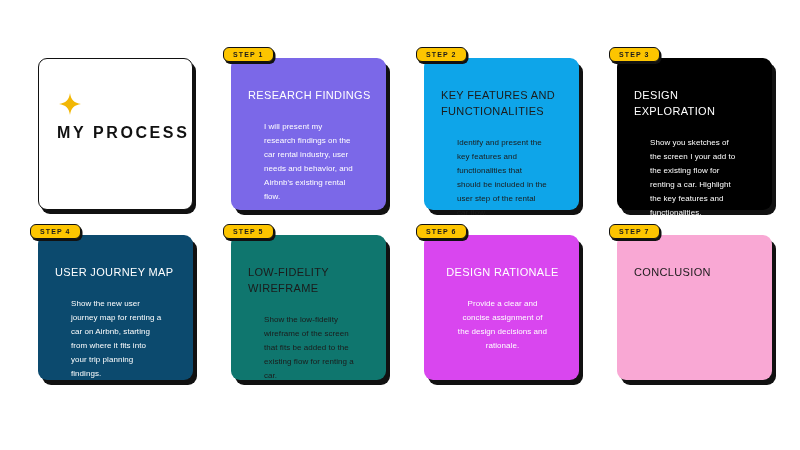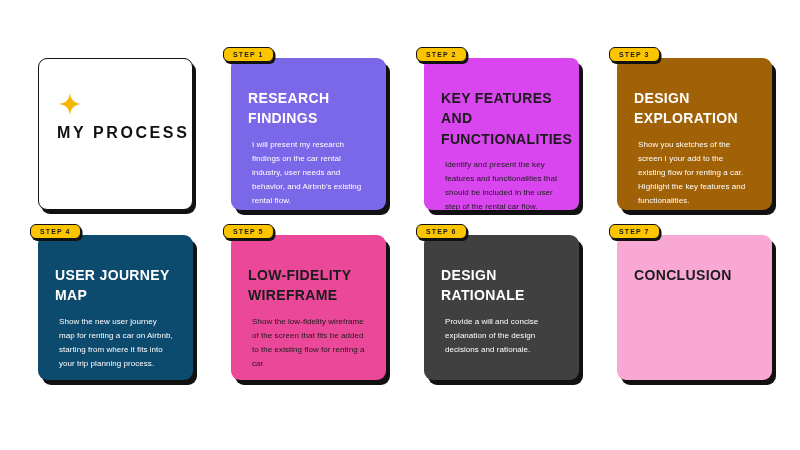--- a/index.html
+++ b/index.html
@@ -68,29 +68,29 @@
     font-weight: bold;
     letter-spacing: 1.1px;
     color: #1b1b1b;
     line-height: 1;
     white-space: nowrap;
     box-shadow: 1.5px 2px 0 0 #111111;
   }
 
   .heading {
     margin: 0 0 9px 0;
-    font-size: 14px;
-    font-weight: bold;
+    font-size: 11px;
+    font-weight: normal;
     letter-spacing: 0.35px;
     line-height: 1.45;
     text-transform: uppercase;
   }
 
   .bodytext {
-    margin: 4px;
+    margin: 16px;
     font-size: 8px;
     line-height: 1.75;
     letter-spacing: 0.05px;
   }
 
   
   .star-icon {
     display: block;
     width: 22px;
     height: 22px;
@@ -118,48 +118,48 @@
       </svg>
       <div class="process-title">MY PROCESS</div>
     </div>
 
     <div class="card dark" style="background:#7b68e8;">
       <div class="badge">STEP 1</div>
       <div class="heading">RESEARCH FINDINGS</div>
       <div class="bodytext">I will present my research findings on the car rental industry, user needs and behavior, and Airbnb's existing rental flow.</div>
     </div>
 
-    <div class="card light" style="background:#d946ef;border-radius:8px;">
+    <div class="card light" style="background:#0ea5e9;">
       <div class="badge">STEP 2</div>
       <div class="heading">KEY FEATURES AND FUNCTIONALITIES</div>
       <div class="bodytext">Identify and present the key features and functionalities that should be included in the user step of the rental car flow.</div>
     </div>
 
-    <div class="card dark" style="background:#a16207;">
+    <div class="card dark" style="background:#000000;">
       <div class="badge">STEP 3</div>
       <div class="heading">DESIGN EXPLORATION</div>
       <div class="bodytext">Show you sketches of the screen I your add to the existing flow for renting a car. Highlight the key features and functionalities.</div>
     </div>
 
     <div class="card dark" style="background:#0c4a6e;">
       <div class="badge">STEP 4</div>
       <div class="heading">USER JOURNEY MAP</div>
-      <div class="bodytext">Show the new user journey map for renting a car on Airbnb, starting from where it fits into your trip planning process.</div>
+      <div class="bodytext">Show the new user journey map for renting a car on Airbnb, starting from where it fits into your trip planning findings.</div>
     </div>
 
-    <div class="card light" style="background:#ec4899;">
+    <div class="card light" style="background:#0f766e;">
       <div class="badge">STEP 5</div>
       <div class="heading">LOW-FIDELITY WIREFRAME</div>
       <div class="bodytext">Show the low-fidelity wireframe of the screen that fits be added to the existing flow for renting a car.</div>
     </div>
 
-    <div class="card dark" style="background:#404040;">
+    <div class="card dark" style="background:#d946ef;text-align:center;">
       <div class="badge">STEP 6</div>
       <div class="heading">DESIGN RATIONALE</div>
-      <div class="bodytext">Provide a will and concise explanation of the design decisions and rationale.</div>
+      <div class="bodytext">Provide a clear and concise assignment of the design decisions and rationale.</div>
     </div>
 
     <div class="card light" style="background:#f9a8d4;">
       <div class="badge">STEP 7</div>
       <div class="heading">CONCLUSION</div>
     </div>
 
   </div>
 </div>
 

